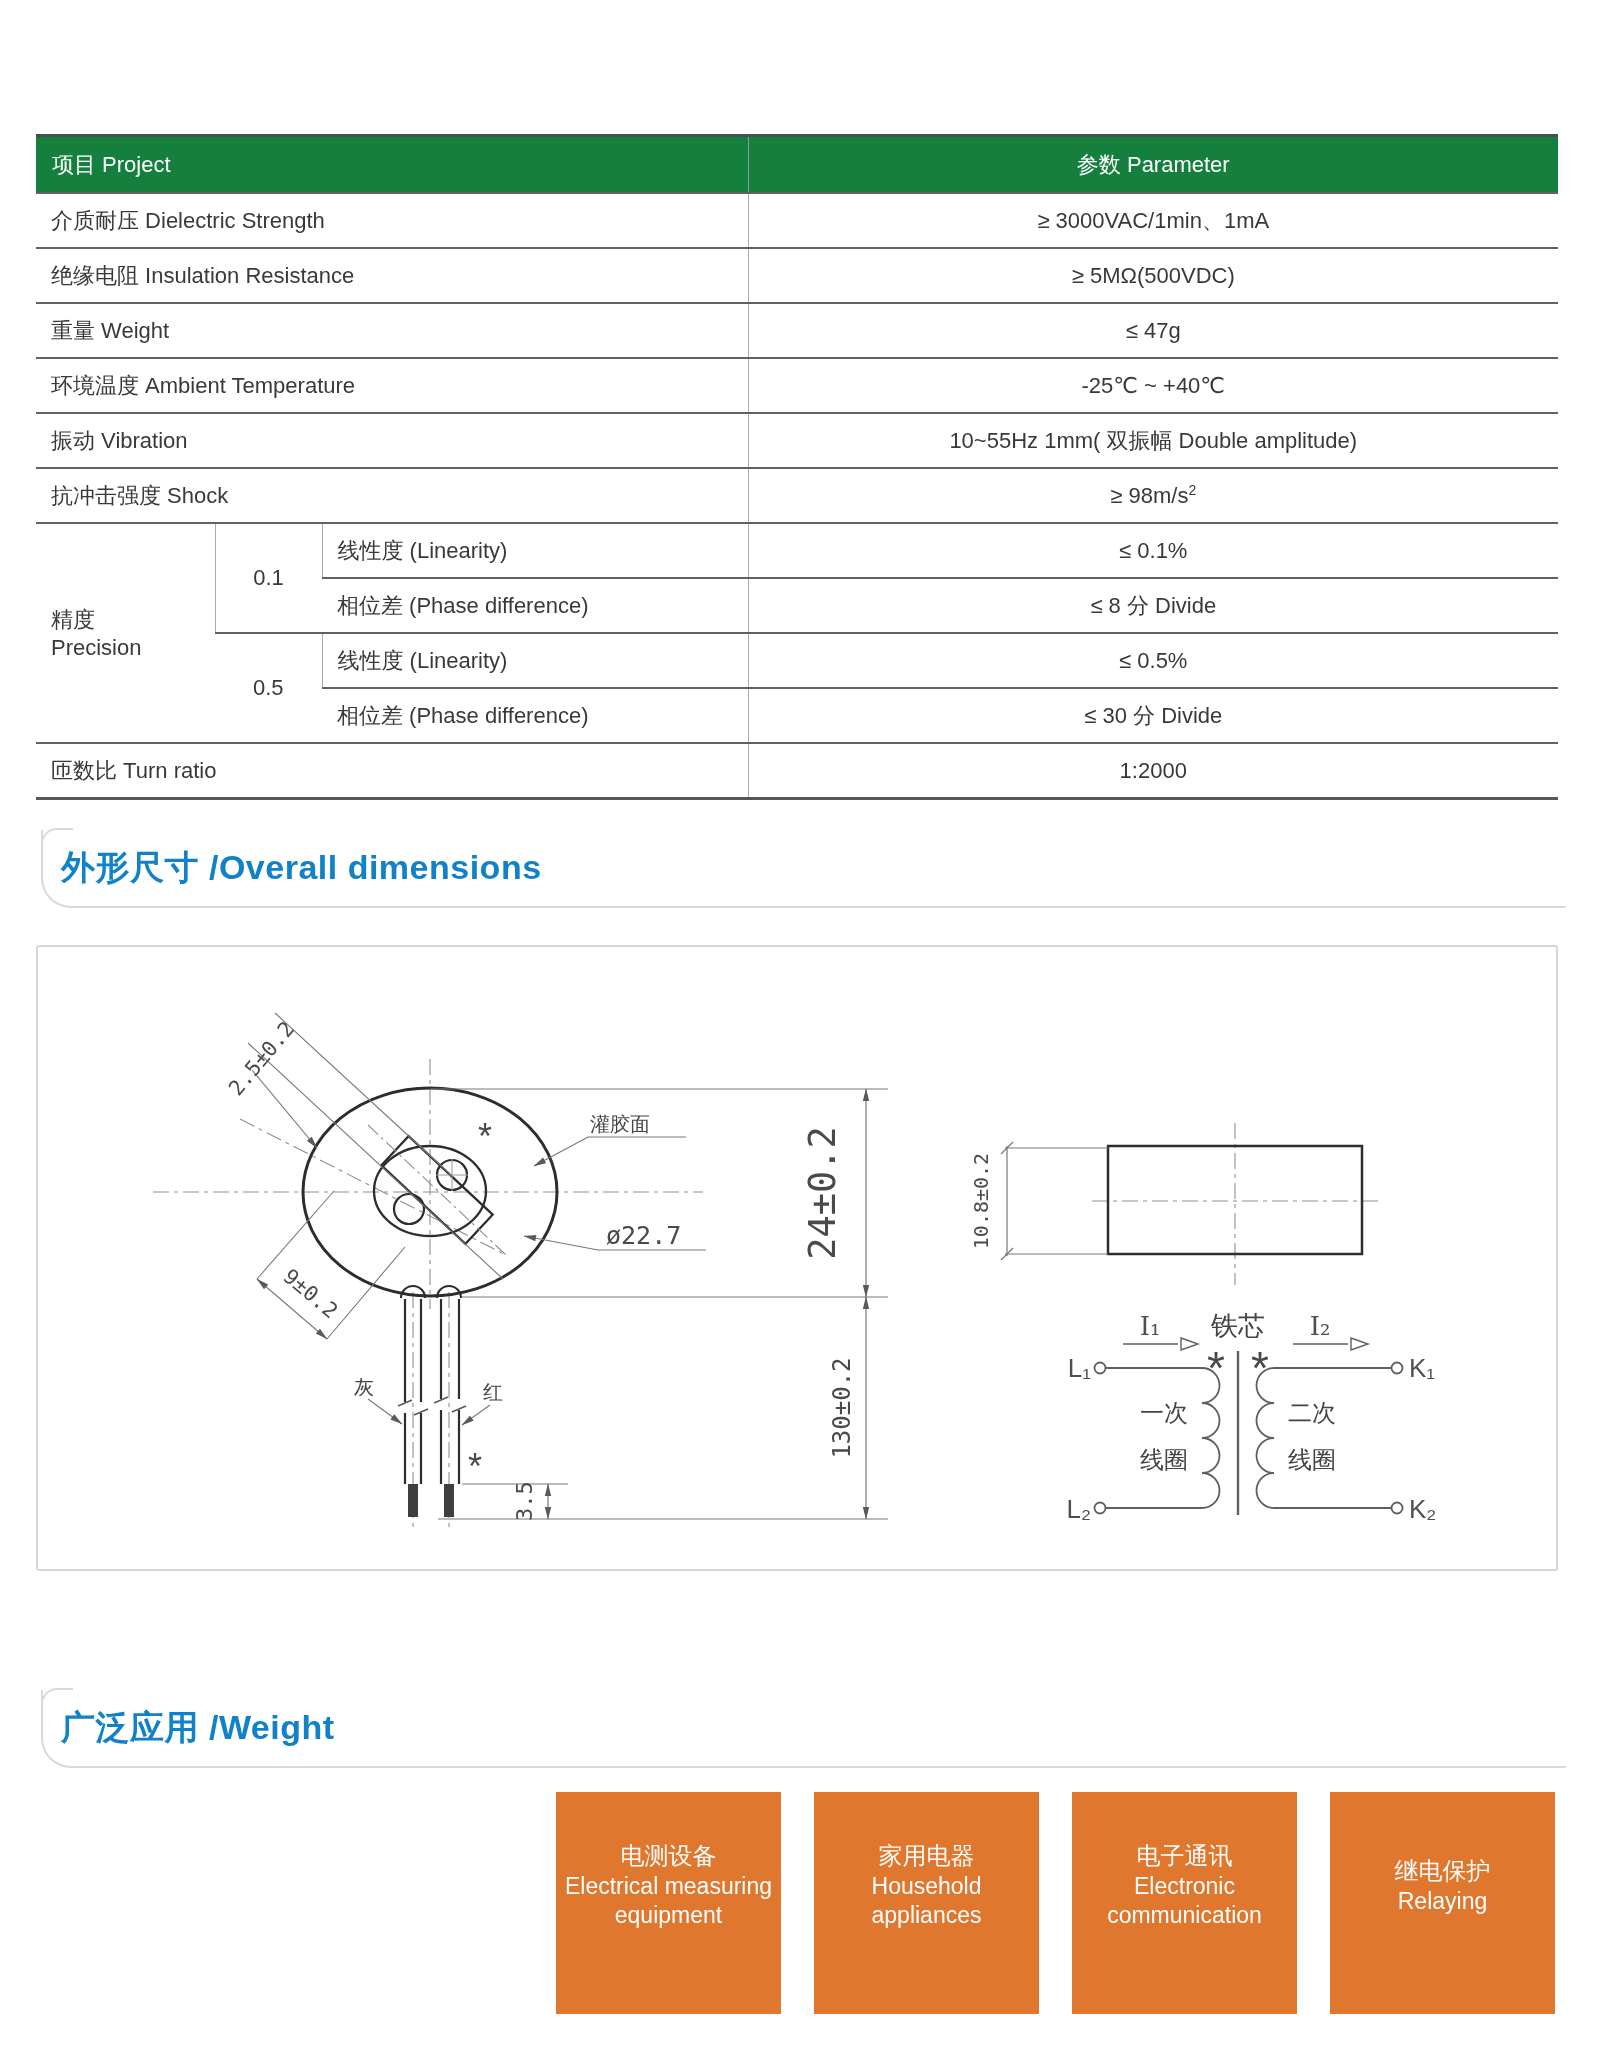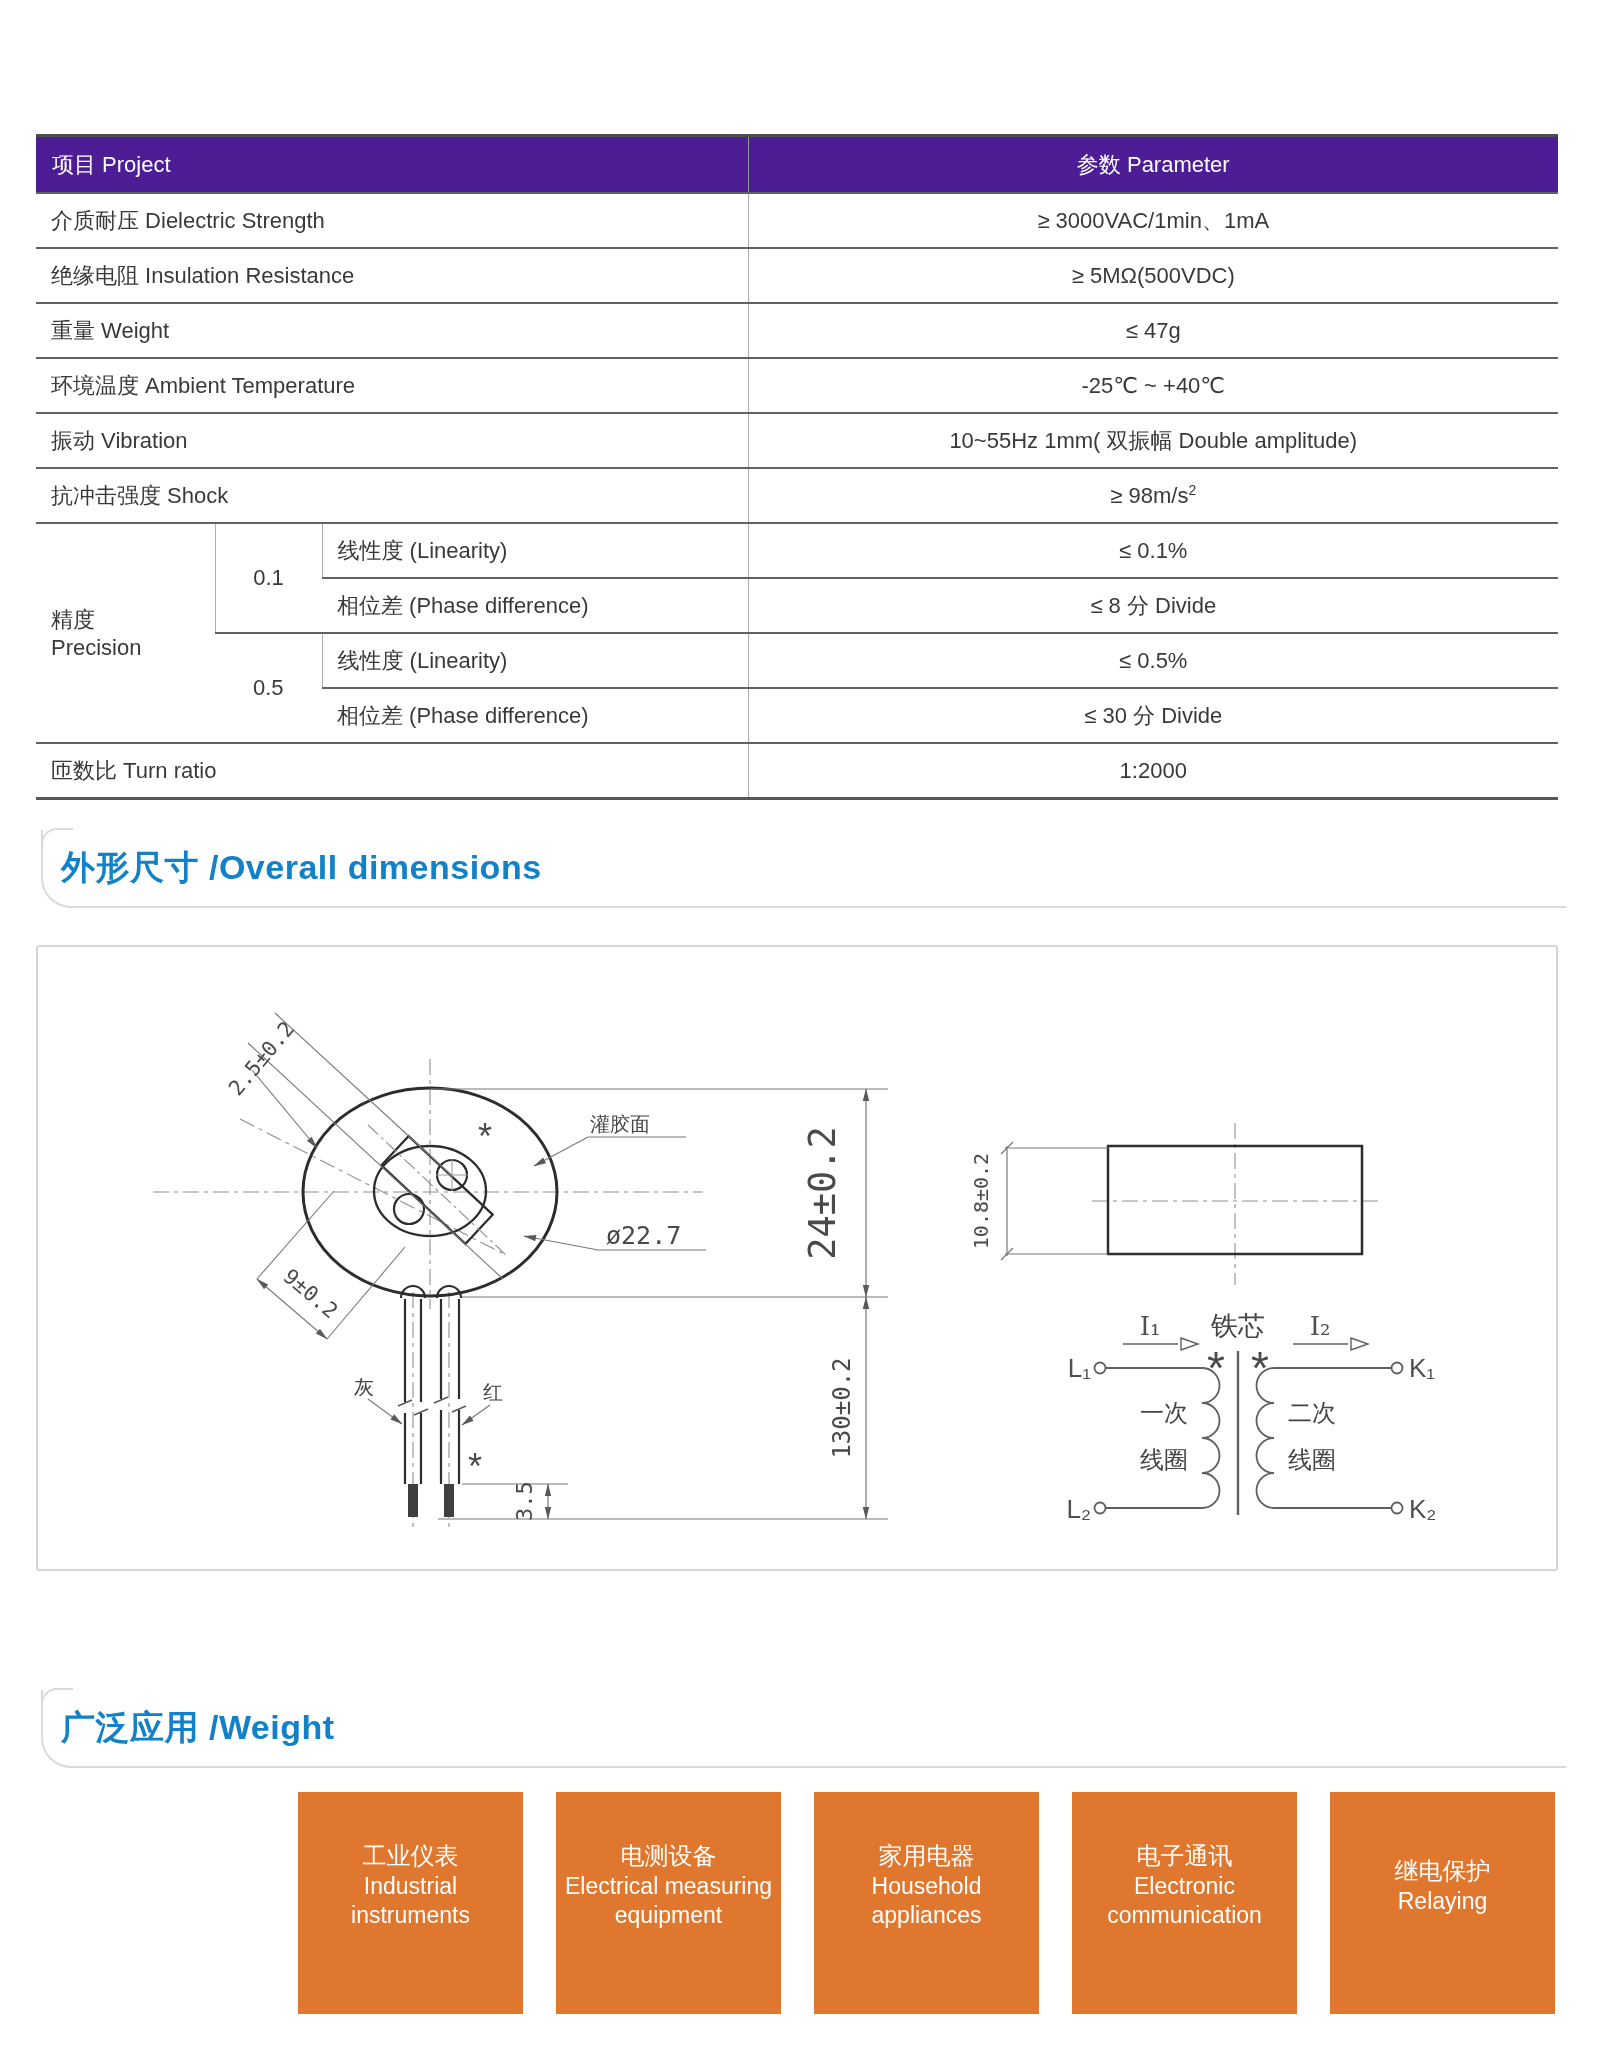--- a/index.html
+++ b/index.html
@@ -8,21 +8,21 @@
   
   .tab{position:absolute;left:41px;width:1525px;border-left:2px solid #d7dbde;border-bottom:2px solid #d7dbde;
        border-bottom-left-radius:30px;box-sizing:border-box;}
   .tab::before{content:"";position:absolute;left:-2px;top:-2px;width:30px;height:22px;
        border-left:2px solid #d7dbde;border-top:2px solid #d7dbde;border-top-left-radius:16px;}
   .tab h2{margin:0;height:100%;display:flex;align-items:center;padding-left:18px;
        font-size:34px;font-weight:bold;color:#1282c8;letter-spacing:0.5px;}
   
   table.params{position:absolute;left:36px;top:134px;width:1522px;border-collapse:collapse;table-layout:fixed;
        border-bottom:3px solid #54585b;font-size:22px;}
-  table.params th{height:53px;background:#4c1d95;color:#ffffff;font-weight:normal;
+  table.params th{height:53px;background:#15803d;color:#ffffff;font-weight:normal;
        border-top:3px solid #4a4e51;}
   table.params th.left{text-align:left;padding-left:16px;}
   table.params td{height:51px;border-top:2px solid #5f6366;color:#37393b;}
   table.params td.lbl{text-align:left;padding-left:15px;}
   table.params td.val{text-align:center;margin-top:20px;}
   table.params td.mid{text-align:center;}
   table.params td + td{border-left:1px solid #a9adb0;}
   table.params th + th{border-left:1px solid #93989b;}
   sup{font-size:14px;}
   
@@ -281,26 +281,20 @@
         <text class="cjk" font-size="24" text-anchor="middle" x="1274" y="521">线圈</text>
       </g>
     </svg>
   </div>
 
   <div class="tab" style="top:1690px;height:78px;">
     <h2>广泛应用 /Weight</h2>
   </div>
 
   <div class="apps">
-    <div class="app" style="left:298px">
-      <div class="inner">
-          <div class="zh">工业仪表</div>
-      <div class="en">Industrial instruments</div>
-        </div>
-    </div>
     <div class="app" style="left:814px">
       <div class="inner">
           <div class="zh">家用电器</div>
       <div class="en">Household appliances</div>
         </div>
     </div>
     <div class="app" style="left:556px">
       <div class="inner">
           <div class="zh">电测设备</div>
       <div class="en">Electrical measuring equipment</div>

